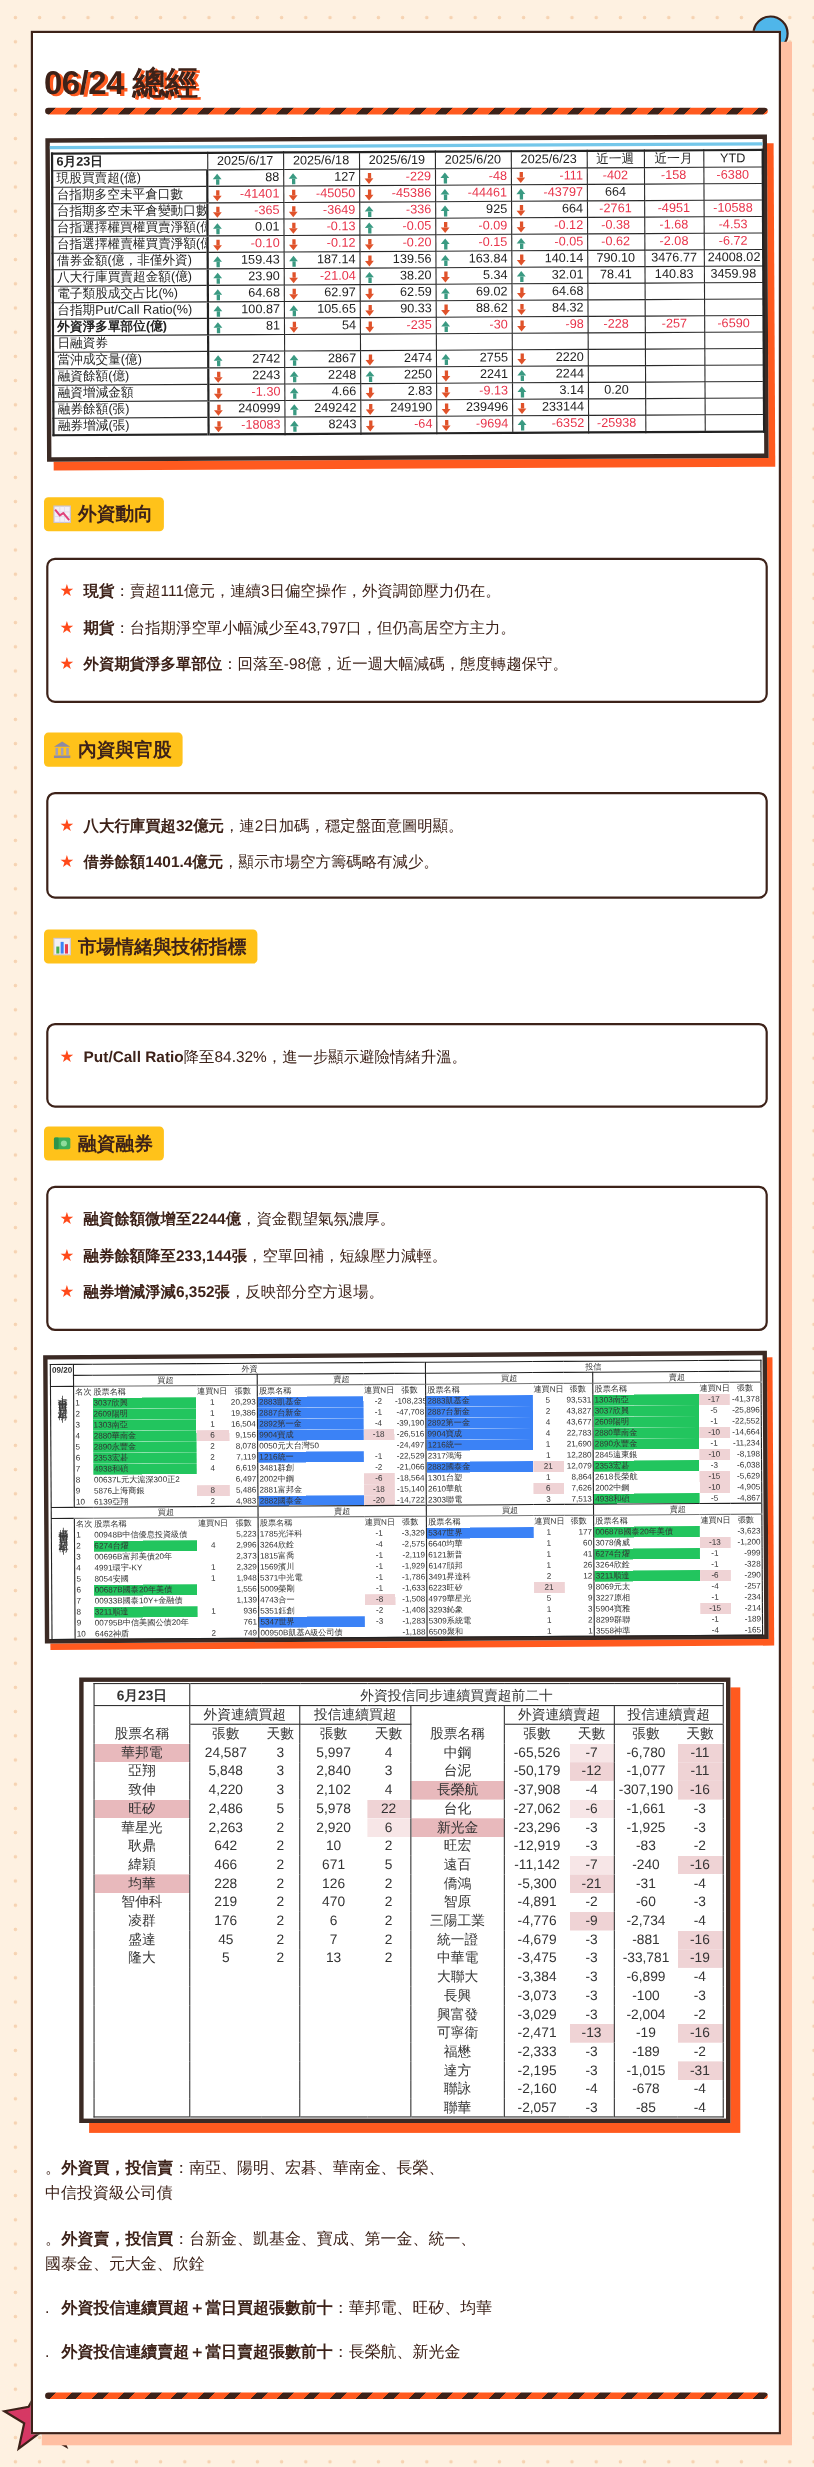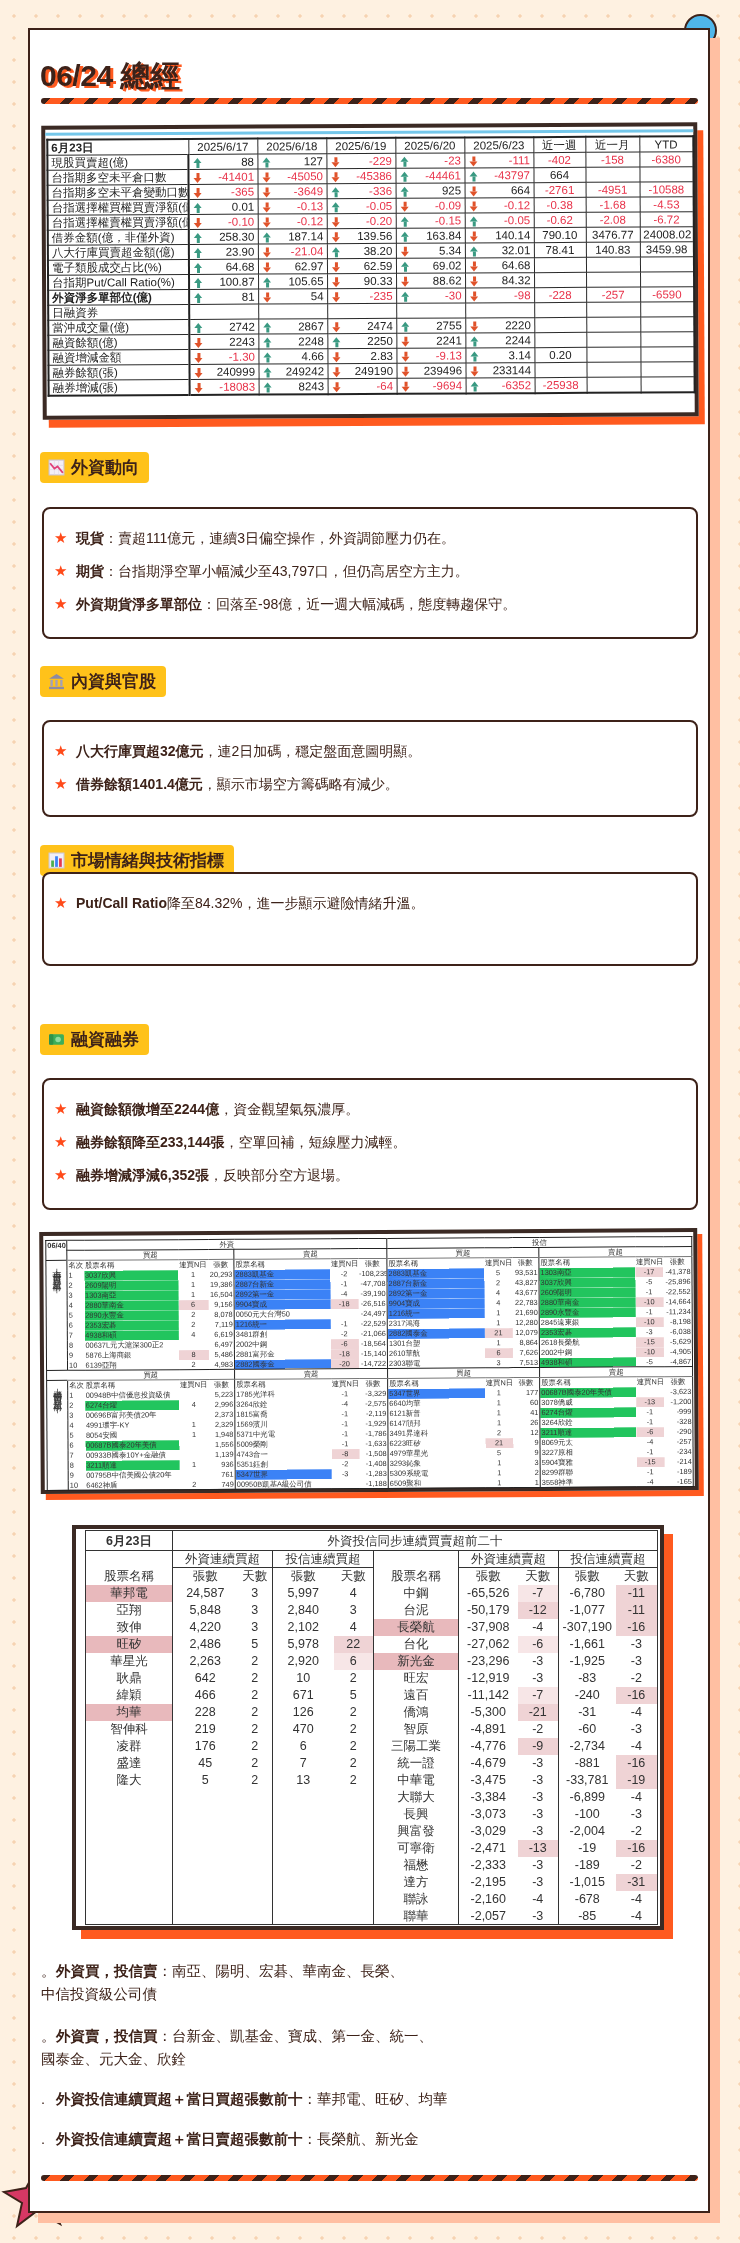--- a/index.html
+++ b/index.html
@@ -123,21 +123,21 @@
 
           <tr>
             <td class="lbl" data-w="normal">現股買賣超(億)</td>
 
               <td class="dc"><span class="arr" data-dir="up"></span><span class="num">88</span></td>
 
               <td class="dc"><span class="arr" data-dir="up"></span><span class="num">127</span></td>
 
               <td class="dc"><span class="arr" data-dir="down"></span><span class="num neg">-229</span></td>
 
-              <td class="dc"><span class="arr" data-dir="up"></span><span class="num neg">-23</span></td>
+              <td class="dc"><span class="arr" data-dir="up"></span><span class="num neg">-48</span></td>
 
               <td class="dc"><span class="arr" data-dir="down"></span><span class="num neg">-111</span></td>
 
             <td class="sc"><span class="num neg">-402</span></td>
             <td class="sc"><span class="num neg">-158</span></td>
             <td class="sc"><span class="num neg">-6380</span></td>
           </tr>
 
           <tr>
             <td class="lbl" data-w="normal">台指期多空未平倉口數</td>
@@ -207,21 +207,21 @@
               <td class="dc"><span class="arr" data-dir="up"></span><span class="num neg">-0.05</span></td>
 
             <td class="sc"><span class="num neg">-0.62</span></td>
             <td class="sc"><span class="num neg">-2.08</span></td>
             <td class="sc"><span class="num neg">-6.72</span></td>
           </tr>
 
           <tr>
             <td class="lbl" data-w="normal">借券金額(億，非僅外資)</td>
 
-              <td class="dc"><span class="arr" data-dir="up"></span><span class="num">258.30</span></td>
+              <td class="dc"><span class="arr" data-dir="up"></span><span class="num">159.43</span></td>
 
               <td class="dc"><span class="arr" data-dir="up"></span><span class="num">187.14</span></td>
 
               <td class="dc"><span class="arr" data-dir="down"></span><span class="num">139.56</span></td>
 
               <td class="dc"><span class="arr" data-dir="up"></span><span class="num">163.84</span></td>
 
               <td class="dc"><span class="arr" data-dir="down"></span><span class="num">140.14</span></td>
 
             <td class="sc"><span class="num">790.10</span></td>
@@ -451,21 +451,21 @@
 
   <div class="pill" style="top:845px">
     <svg class="picon" viewBox="0 0 16 16">
         <rect x="1" y="1" width="14" height="14" fill="#f1eff5" stroke="#cfcad9"></rect>
         <rect x="3" y="8" width="2.6" height="6" fill="#4caf50"></rect>
         <rect x="6.7" y="4" width="2.6" height="10" fill="#3b82f6"></rect>
         <rect x="10.4" y="6" width="2.6" height="8" fill="#e53950"></rect>
       </svg>
     <span>市場情緒與技術指標</span>
   </div>
-  <div class="box" style="top:872px;height:94px">
+  <div class="box" style="top:930px;height:77px">
 
       <div class="item"><span class="star"></span><b>Put/Call Ratio</b><span>降至84.32%，進一步顯示避險情緒升溫。</span></div>
 
 
   </div>
 
   <div class="pill" style="top:1024px">
     <svg class="picon" viewBox="0 0 16 16">
         <rect x="1" y="3" width="14" height="10" rx="1.5" fill="#3dae5a"></rect>
         <rect x="1" y="3" width="4" height="10" rx="1" fill="#2f934a"></rect>
@@ -496,21 +496,21 @@
           <col style="width:29px">
           <col style="width:97px">
           <col style="width:28px">
           <col style="width:27px">
           <col style="width:96px">
           <col style="width:28px">
           <col style="width:29px">
       </colgroup>
       <tbody>
         <tr class="hd">
-          <td rowspan="2" class="corner">06/40</td>
+          <td rowspan="2" class="corner">09/20</td>
           <td colspan="7" class="grp br">外資</td>
           <td colspan="6" class="grp">投信</td>
         </tr>
         <tr class="hd">
           <td colspan="4" class="bb br">買超</td>
           <td colspan="3" class="bb br">賣超</td>
           <td colspan="3" class="bb br">買超</td>
           <td colspan="3" class="bb">賣超</td>
         </tr>
         <tr class="colh">

